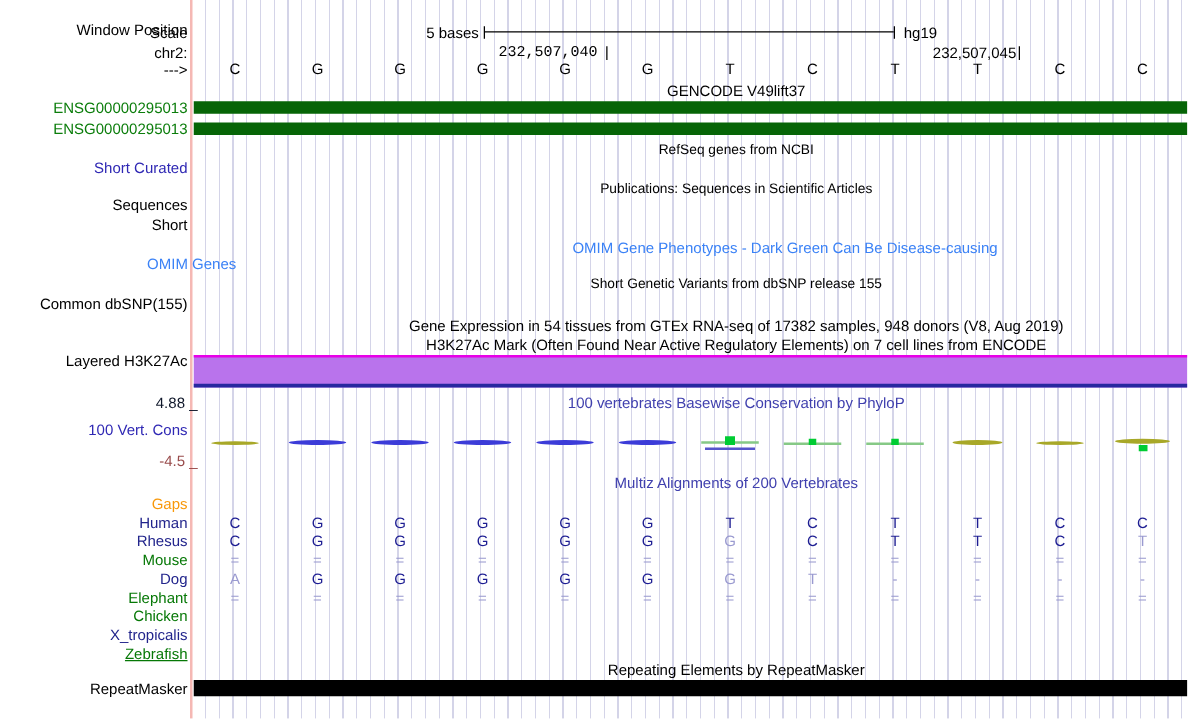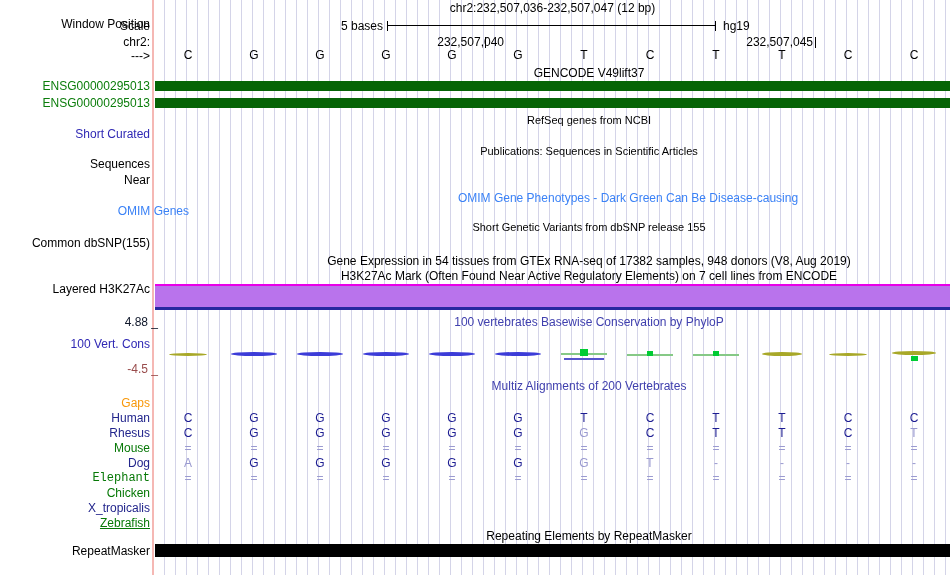--- a/index.html
+++ b/index.html
@@ -41,27 +41,26 @@
 <div class="browser">
   <div class="grid"></div>
   <div class="pink-line"></div>
 
   <div class="lab" style="top:18px">Window Position</div>
   <div class="lab" style="top:20px">Scale</div>
   <div class="lab" style="top:36px">chr2:</div>
   <div class="lab" style="top:50px">---&gt;</div>
 
   <div class="titlebar">
-    <span>chr2:232,507,036-232,507,047 (12 bp)</span>
   </div>
   <div class="scale-text">5 bases</div>
   <div class="scale-bar"></div>
   <div class="hg19">hg19</div>
   <div id="ruler-row">
-      <span class="rnum" style="position: absolute; left: 376px;">232,507,040</span>
+      <span class="rnum" style="position: absolute; left: 350px; font-family: Liberation Mono, monospace;">232,507,040</span>
       <span class="rtick" style="position: absolute; left: 485px;"></span>
       <span class="rnum" style="position: absolute; left: 685px;">232,507,045</span>
       <span class="rtick" style="position: absolute; left: 815px;"></span>
     </div>
   <div id="bases-row">
       <span class="base" style="position: absolute; left: 155px;">C</span>
       <span class="base" style="position: absolute; left: 221px;">G</span>
       <span class="base" style="position: absolute; left: 287px;">G</span>
       <span class="base" style="position: absolute; left: 353px;">G</span>
       <span class="base" style="position: absolute; left: 419px;">G</span>
@@ -78,21 +77,21 @@
   <div class="lab" style="top:80px;color:#0b7d0b">ENSG00000295013</div>
   <div class="gene-bar" style="top:81px"></div>
   <div class="lab" style="top:97px;color:#0b7d0b">ENSG00000295013</div>
   <div class="gene-bar" style="top:98px"></div>
 
   <div class="ctr small" style="top:114px">RefSeq genes from NCBI</div>
   <div class="lab blue-label" style="top:128px">Short Curated</div>
 
   <div class="ctr small" style="top:145px">Publications: Sequences in Scientific Articles</div>
   <div class="lab" style="top:158px">Sequences</div>
-  <div class="lab" style="top:174px">Near</div>
+  <div class="lab" style="top:174px">Short</div>
 
   <div class="ctr green" style="top:192px">OMIM Gene Phenotypes - Dark Green Can Be Disease-causing</div>
   <div class="lab green" style="top:205px">OMIM Genes</div>
 
   <div class="ctr small" style="top:221px">Short Genetic Variants from dbSNP release 155</div>
   <div class="lab" style="top:237px">Common dbSNP(155)</div>
 
   <div class="ctr" style="top:255px">Gene Expression in 54 tissues from GTEx RNA-seq of 17382 samples, 948 donors (V8, Aug 2019)</div>
   <div class="ctr" style="top:270px">H3K27Ac Mark (Often Found Near Active Regulatory Elements) on 7 cell lines from ENCODE</div>
   <div class="h3k-bar"></div>
@@ -170,21 +169,21 @@
       <span class="mz-cell d" style="position: absolute; left: 287px; top: 456px;">G</span>
       <span class="mz-cell d" style="position: absolute; left: 353px; top: 456px;">G</span>
       <span class="mz-cell d" style="position: absolute; left: 419px; top: 456px;">G</span>
       <span class="mz-cell d" style="position: absolute; left: 485px; top: 456px;">G</span>
       <span class="mz-cell l" style="position: absolute; left: 551px; top: 456px;">G</span>
       <span class="mz-cell l" style="position: absolute; left: 617px; top: 456px;">T</span>
       <span class="mz-cell l" style="position: absolute; left: 683px; top: 456px;">-</span>
       <span class="mz-cell l" style="position: absolute; left: 749px; top: 456px;">-</span>
       <span class="mz-cell l" style="position: absolute; left: 815px; top: 456px;">-</span>
       <span class="mz-cell l" style="position: absolute; left: 881px; top: 456px;">-</span>
-      <span class="mz-lab" style="position: absolute; top: 471px; color: rgb(6, 120, 6); font-family: Liberation Mono, monospace;">Elephant</span>
+      <span class="mz-lab" style="position: absolute; top: 471px; color: rgb(6, 120, 6);">Elephant</span>
       <span class="mz-cell l" style="position: absolute; left: 155px; top: 471px;">=</span>
       <span class="mz-cell l" style="position: absolute; left: 221px; top: 471px;">=</span>
       <span class="mz-cell l" style="position: absolute; left: 287px; top: 471px;">=</span>
       <span class="mz-cell l" style="position: absolute; left: 353px; top: 471px;">=</span>
       <span class="mz-cell l" style="position: absolute; left: 419px; top: 471px;">=</span>
       <span class="mz-cell l" style="position: absolute; left: 485px; top: 471px;">=</span>
       <span class="mz-cell l" style="position: absolute; left: 551px; top: 471px;">=</span>
       <span class="mz-cell l" style="position: absolute; left: 617px; top: 471px;">=</span>
       <span class="mz-cell l" style="position: absolute; left: 683px; top: 471px;">=</span>
       <span class="mz-cell l" style="position: absolute; left: 749px; top: 471px;">=</span>

